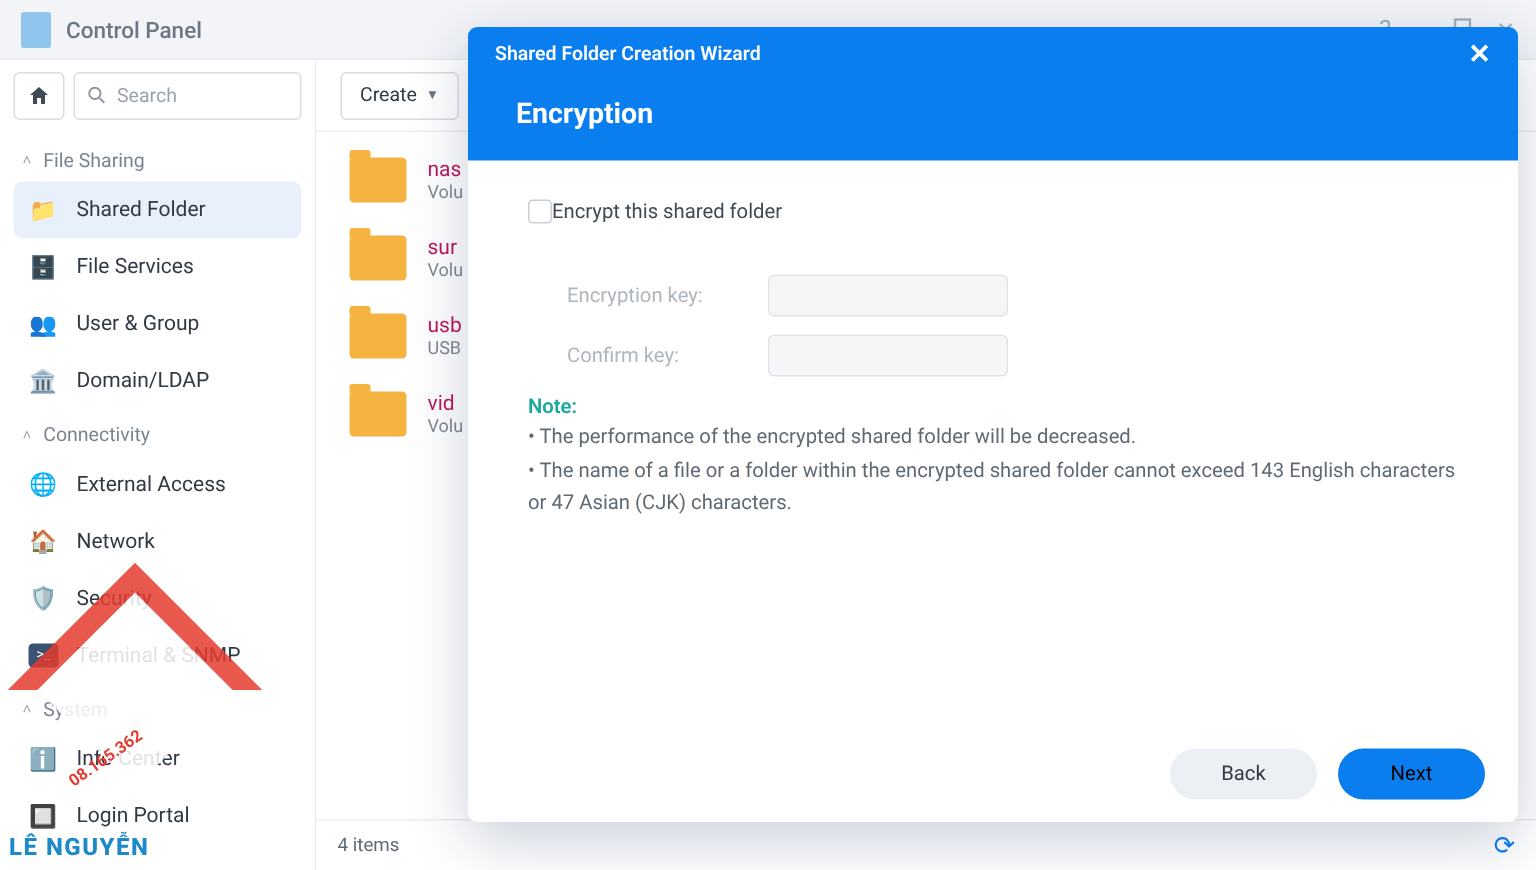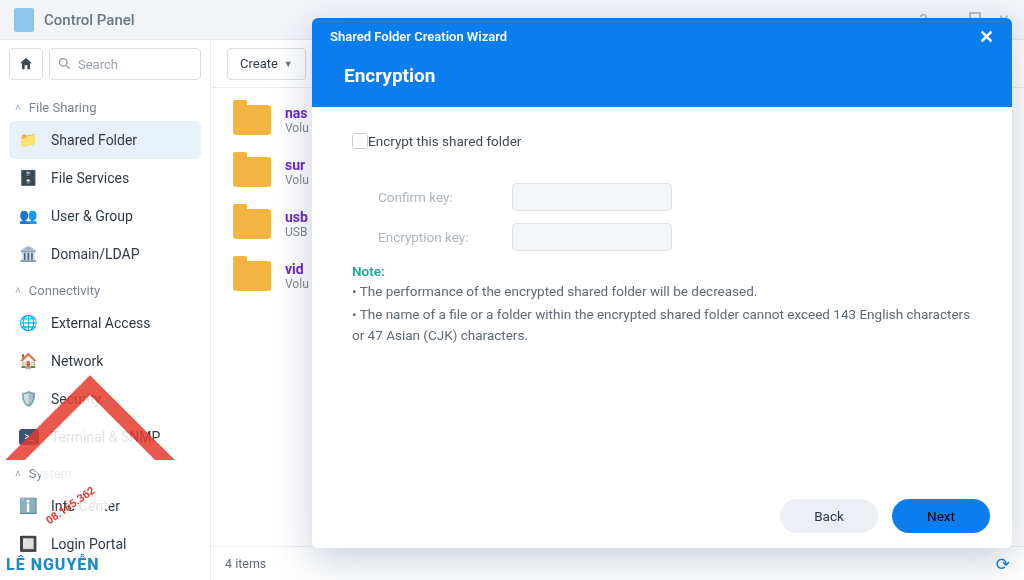--- a/index.html
+++ b/index.html
@@ -33,21 +33,21 @@
   
   .content { flex:1; background:#f7f8fa; position:relative; display:flex; flex-direction:column; }
   .toolbar { height:48px; padding:8px 16px; display:flex; align-items:center; background:#fff; border-bottom:1px solid #eceff3; }
   .btn { height:32px; padding:0 12px; border:1px solid #d7dde3; border-radius:4px; background:#fff; font-size:13px; color:#303a44; display:flex; align-items:center; gap:6px; }
   .btn .caret { font-size:9px; color:#6b7785; }
 
   .list { flex:1; padding:6px 16px; background:#fff; overflow:hidden; }
   .li { display:flex; align-items:center; gap:14px; height:52px; }
   .folder-ic { width:38px; height:30px; background:#f5b342; border-radius:3px; position:relative; margin-left:6px;}
   .folder-ic::before{content:"";position:absolute;top:-5px;left:0;width:14px;height:6px;background:#f5b342;border-radius:2px 2px 0 0;}
-  .li .txt .t1 { font-size:14px; font-weight:700; color:#6d28d9; }
+  .li .txt .t1 { font-size:14px; font-weight:400; color:#be185d; }
   .li .txt .t2 { font-size:12px; color:#808a94; }
 
   .statusbar { height:34px; border-top:1px solid #eceff3; background:#fff; display:flex; align-items:center; justify-content:space-between; padding:0 14px; gap:16px; font-size:12.5px; color:#606a74;}
   .statusbar .refresh { color:#0a7def; font-size:17px; cursor:pointer; }
 
   
   .modal { position:absolute; left:312px; top:18px; width:700px; height:530px; background:#fff; border-radius:6px; box-shadow:0 12px 40px rgba(0,30,80,.22); display:flex; flex-direction:column; overflow:hidden; }
   .modal-hd1 { background:#0a7def; color:#fff; height:36px; display:flex; align-items:center; padding:0 18px; font-size:13px; font-weight:600; }
   .modal-hd1 .close { margin-left:auto; font-size:18px; cursor:pointer; }
   .modal-hd2 { background:#0a7def; color:#fff; padding:10px 32px 20px; font-size:19px; font-weight:700; }
@@ -209,25 +209,25 @@
     <span>Shared Folder Creation Wizard</span>
     <span class="close">✕</span>
   </div>
   <div class="modal-hd2">Encryption</div>
   <div class="modal-body">
     <div class="chk-row">
       <span class="chk"></span>
       <span>Encrypt this shared folder</span>
     </div>
     <div class="field-row">
+      <label>Encryption key:</label>
+      <input type="password" disabled="" style="">
+    </div>
+    <div class="field-row">
       <label>Confirm key:</label>
-      <input type="password" disabled="" style="">
-    </div>
-    <div class="field-row">
-      <label>Encryption key:</label>
       <input type="password" disabled="" style="">
     </div>
     <div class="note-hd">Note:</div>
     <div class="note-li">• The performance of the encrypted shared folder will be decreased.</div>
     <div class="note-li">• The name of a file or a folder within the encrypted shared folder cannot exceed 143 English characters or 47 Asian (CJK) characters.</div>
   </div>
   <div class="modal-ft">
     <button class="mbtn back">Back</button>
     <button class="mbtn next">Next</button>
   </div>

